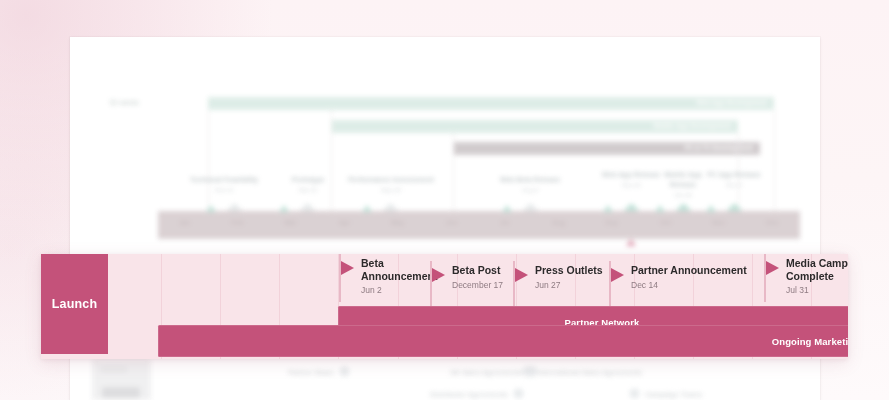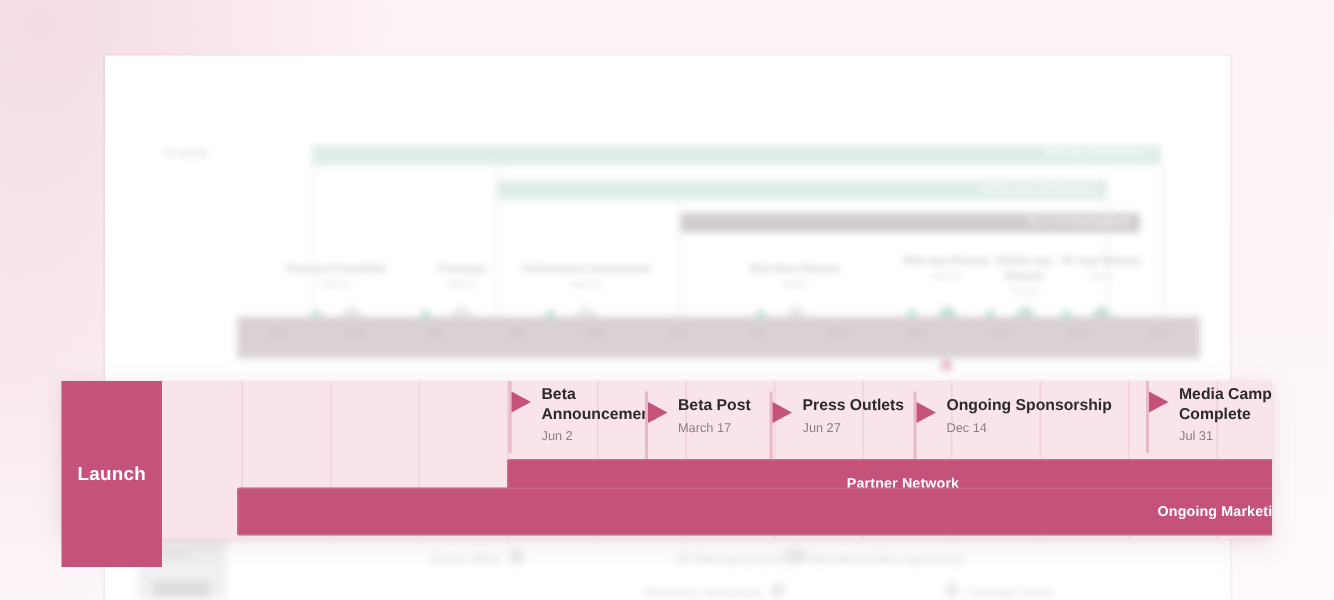--- a/index.html
+++ b/index.html
@@ -77,21 +77,21 @@
   #bg-legendbox .h{position:absolute;left:9px;top:8px;width:26px;height:5px;
     background:#e6e6e8;border-radius:2px;}
 
   
   #lane{
     position:absolute;left:41px;top:254px;width:807px;height:105px;
     background:#f9e4e9;
     box-shadow:0 4px 16px rgba(150,70,95,.13), 0 1px 4px rgba(150,70,95,.10);
   }
   #lane-head{
-    position:absolute;left:0;top:0;width:67px;height:124px;
+    position:absolute;left:0;top:0;width:67px;height:100px;
     background:#c4527a;
     display:flex;align-items:center;justify-content:center;
   }
   #lane-head .lbl{
     color:#ffffff;font-size:12.5px;font-weight:bold;letter-spacing:.2px;
   }
   #lane-body{position:absolute;left:67px;top:0;right:0;bottom:0;overflow:hidden;}
   .lane-grid{position:absolute;top:0;bottom:0;width:1px;background:#f2d2da;}
 
   
@@ -273,38 +273,38 @@
         <div class="name">Beta Announcement</div>
         <div class="date">Jun 2</div>
       </div>
     </div>
 
     <div class="ms" style="left:322px;top:12px;">
       <div class="pole"></div>
       <div class="flag"></div>
       <div class="txt">
         <div class="name">Beta Post</div>
-        <div class="date">March 17</div>
+        <div class="date">December 17</div>
       </div>
     </div>
 
     <div class="ms" style="left:405px;top:12px;">
       <div class="pole"></div>
       <div class="flag"></div>
       <div class="txt">
         <div class="name">Press Outlets</div>
         <div class="date">Jun 27</div>
       </div>
     </div>
 
     <div class="ms" style="left:501px;top:12px;">
       <div class="pole"></div>
       <div class="flag"></div>
       <div class="txt">
-        <div class="name">Ongoing Sponsorship</div>
+        <div class="name">Partner Announcement</div>
         <div class="date">Dec 14</div>
       </div>
     </div>
 
     <div class="ms wrap" style="left:656px;">
       <div class="pole"></div>
       <div class="flag"></div>
       <div class="txt">
         <div class="name">Media Campaign Complete</div>
         <div class="date">Jul 31</div>

